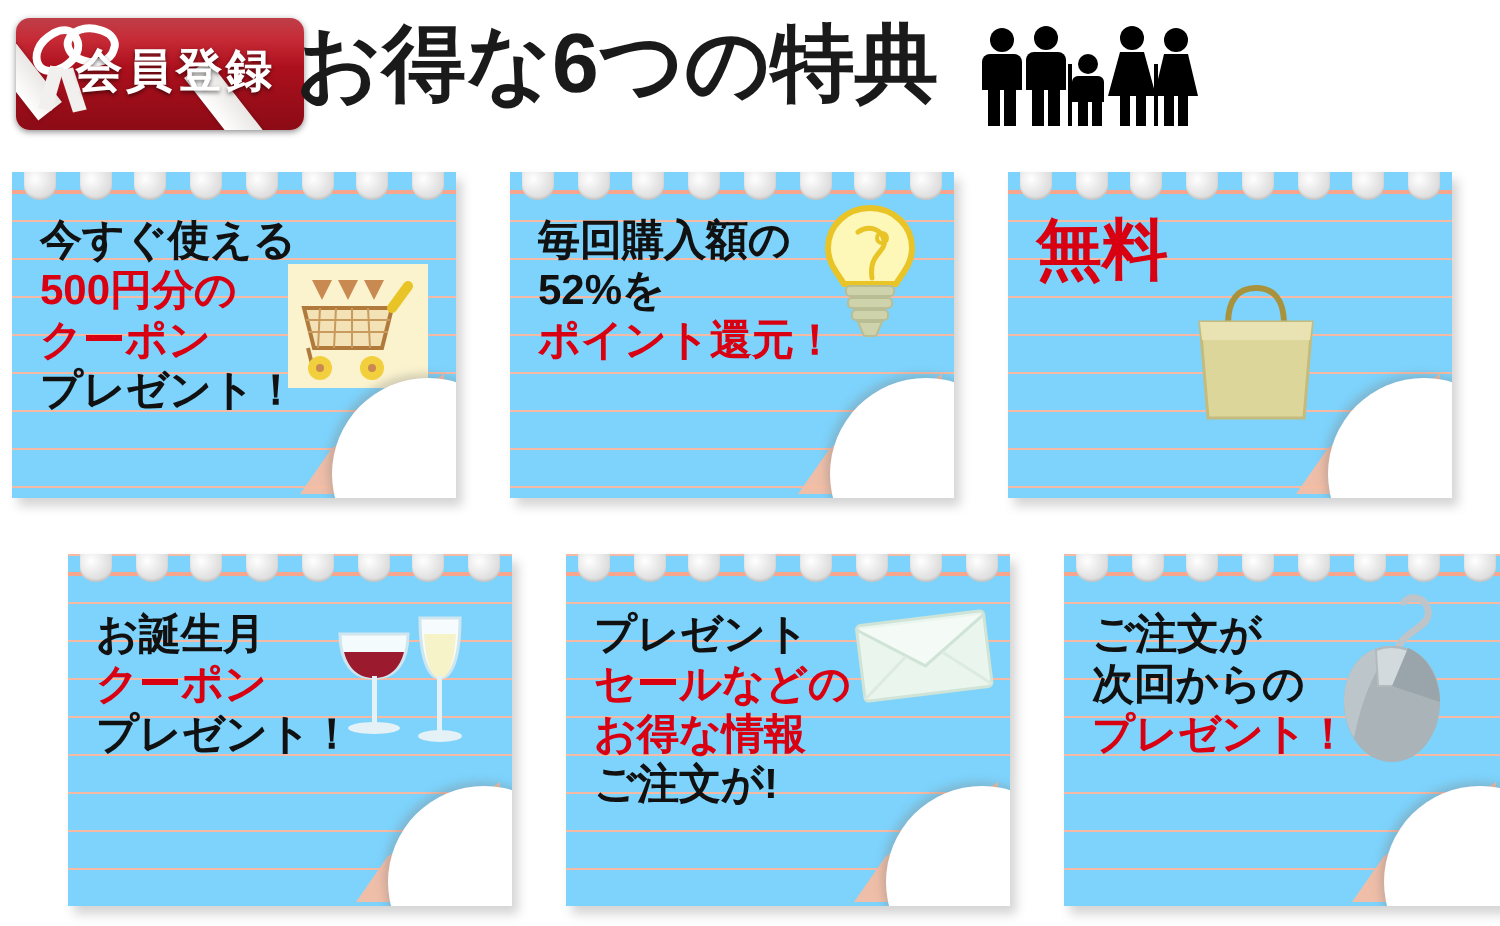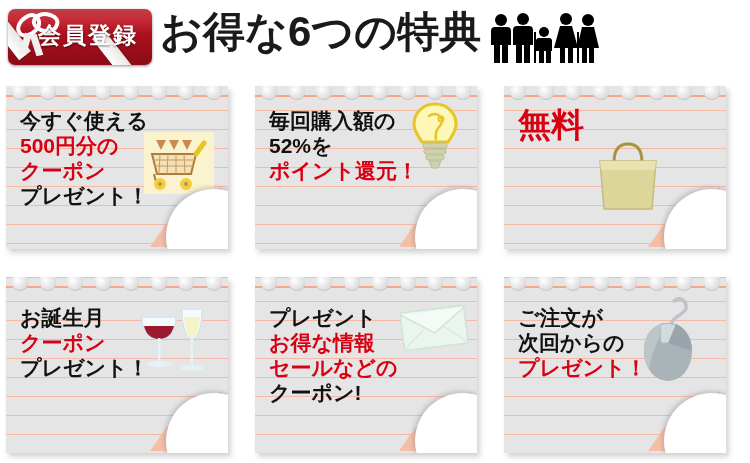--- a/index.html
+++ b/index.html
@@ -66,43 +66,43 @@
     color: #ffffff;
     font-size: 23px;
     font-weight: bold;
     letter-spacing: 2px;
     text-shadow: 0 1px 2px rgba(0,0,0,.55);
     padding-left: 16px;
     box-sizing: border-box;
   }
   #title {
     position: absolute;
-    left: 160px; top: 4px;
+    left: 148px; top: 4px;
     font-size: 42px;
     font-weight: bold;
     color: #1a1a1a;
     letter-spacing: 0px;
     white-space: nowrap;
   }
   #family-icons {
     position: absolute;
     left: 489px; top: 12px;
     width: 110px; height: 52px;
   }
 
   
   .card {
     position: absolute;
     width: 222px;
     height: 163px;
-    background: #e5e5e5;
+    background: #7dd3fc;
     overflow: hidden;
     box-shadow: 3px 4px 5px rgba(120,120,120,.32);
   }
-  .card.r2 { height: 176px; }
+  .card.r2 { height: 176px; margin-left: 28px; }
   
   .card .lines {
     position: absolute; left:0; top:0; right:0; bottom:0;
     background-image: repeating-linear-gradient(
       180deg,
       rgba(0,0,0,0) 0px,
       rgba(0,0,0,0) 18px,
       #f6b9a4 18px,
       #f6b9a4 19px
     );
@@ -416,23 +416,23 @@
         <g transform="rotate(-7 37 28)">
           <rect x="5" y="10" width="64" height="38" rx="2" fill="#eaf5ee" stroke="#cfe3d6" stroke-width="1.5"></rect>
           <path d="M5 12 L37 34 L69 12" fill="#f4faf6" stroke="#cfe3d6" stroke-width="1.5"></path>
           <path d="M5 47 L28 28 M69 47 L46 28" stroke="#dcebe1" stroke-width="1.5" fill="none"></path>
         </g>
       </svg>
     </div>
 
     <div class="body">
       <div class="line">プレゼント</div>
+      <div class="line red">セールなどの</div>
       <div class="line red">お得な情報</div>
-      <div class="line red">セールなどの</div>
-      <div class="line">クーポン!</div>
+      <div class="line">ご注文が!</div>
     </div>
 
     <div class="corner-peach"></div>
     <div class="corner-fold"></div>
   </div>
 
   <div class="card r2" style="left:504px; top:277px;">
     <div class="lines"></div>
     <div class="toprule"></div>
     <div class="perfs">

